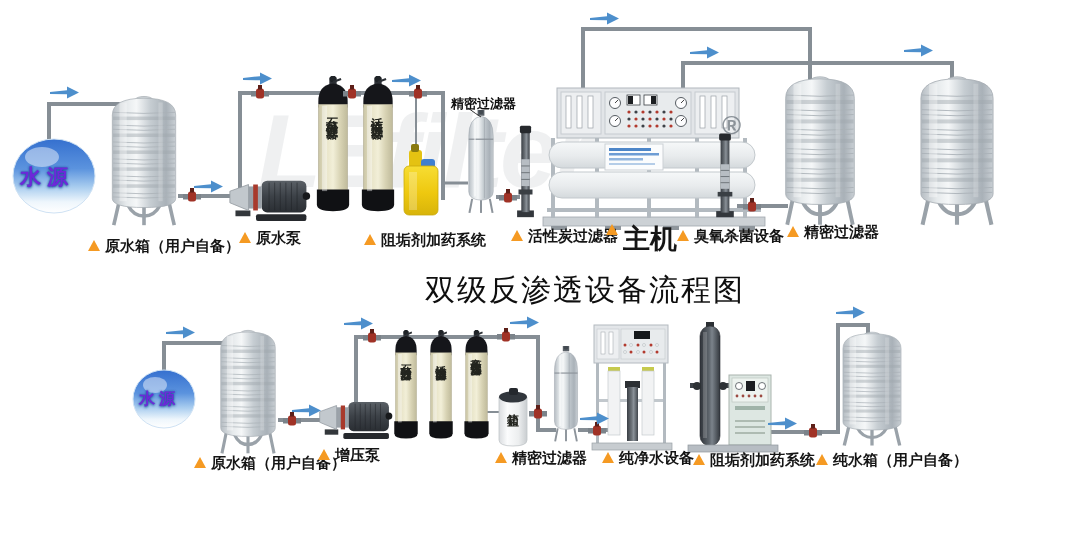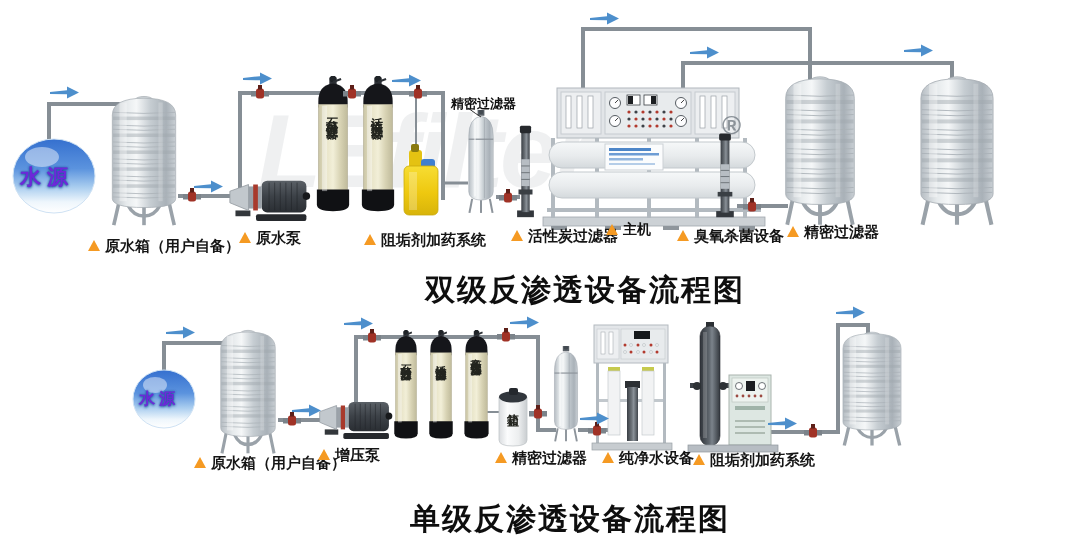--- a/index.html
+++ b/index.html
@@ -11,22 +11,22 @@
   .reg{position:absolute;left:722px;top:110px;font-size:26px;font-weight:bold;color:rgba(118,126,134,.8);z-index:3}
   svg.diagram{position:absolute;left:0;top:0;z-index:1}
   .pipe{fill:none;stroke:var(--pipe,#868e95);stroke-width:4}
   .pipe2{stroke-width:2}
   .pipe3{stroke-width:3}
   .arrowhead{fill:var(--arrow,#4d8fcc)}
   .lbl{position:absolute;display:flex;align-items:flex-start;gap:5px;z-index:2;font-weight:bold;
        font-size:15px;color:#151515;white-space:nowrap}
   .lbl .tri{width:0;height:0;border-left:6px solid transparent;border-right:6px solid transparent;
        border-bottom:11px solid var(--marker,#f59a23);margin-top:3px;flex:0 0 auto}
-  .lbl.big{font-size:14px}
-  .title{position:absolute;z-index:2;font-size:30px;font-weight:bold;color:#0e0e0e;letter-spacing:2px;white-space:nowrap}
+  .lbl.big{font-size:27px}
+  .title{position:absolute;z-index:2;font-size:30px;font-weight:normal;color:#0e0e0e;letter-spacing:2px;white-space:nowrap}
   .vtext{position:absolute;writing-mode:vertical-rl;text-orientation:upright;font-weight:bold;
        color:#23251f;z-index:2;letter-spacing:2px;font-size:12px;line-height:1}
   .vtext.sm{font-size:11px;letter-spacing:1px}
   .src{position:absolute;z-index:2;color:#6d28d9;font-weight:bold;text-align:left;
        text-shadow:0 1px 3px rgba(23,77,153,.95), 0 0 2px rgba(23,77,153,.8)}
   .pfl{position:absolute;z-index:2;font-size:13px;font-weight:bold;color:#111;white-space:nowrap}
 </style>
 </head>
 <body>
 
@@ -496,16 +496,19 @@
     <span>精密过滤器</span>
     </div>
   <div class="lbl" style="left:602px;top:449px">
     <span class="tri"></span>
     <span>纯净水设备</span>
     </div>
   <div class="lbl" style="left:693px;top:451px">
     <span class="tri"></span>
     <span>阻垢剂加药系统</span>
     </div>
-
-  <div class="title" style="left:410px;top:499px">单级反渗透设备流程图</div>
+  <div class="lbl" style="left:816px;top:451px">
+    <span class="tri"></span>
+    <span>纯水箱（用户自备）</span>
+    </div>
+
 
 </div>
 
 </body></html>

